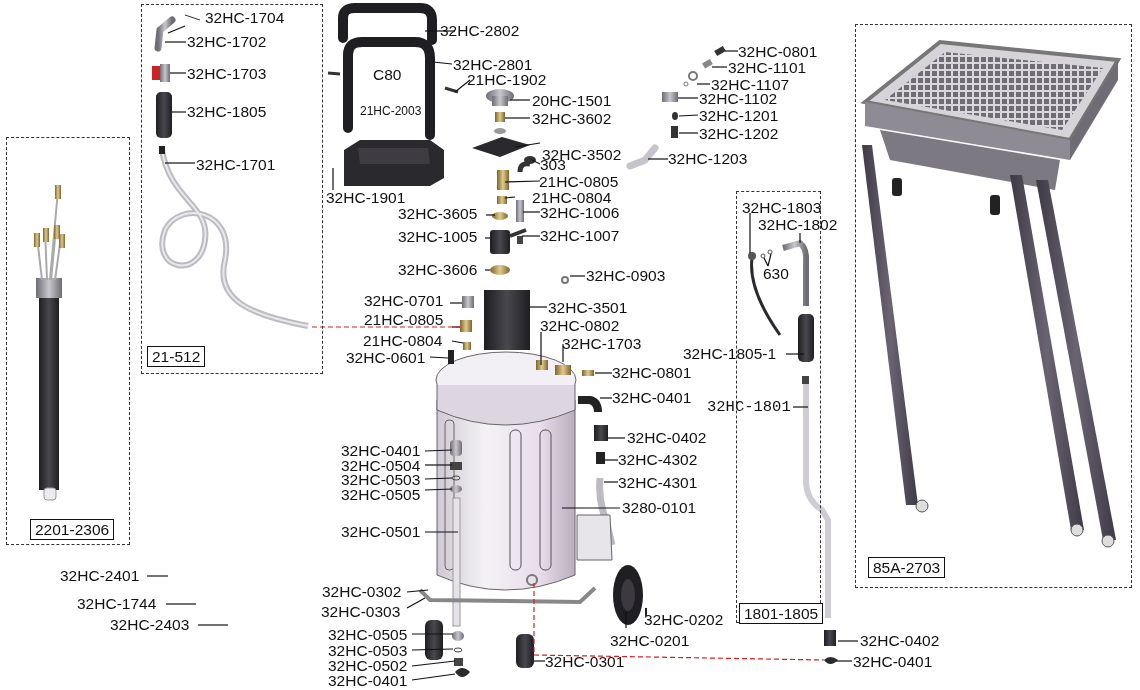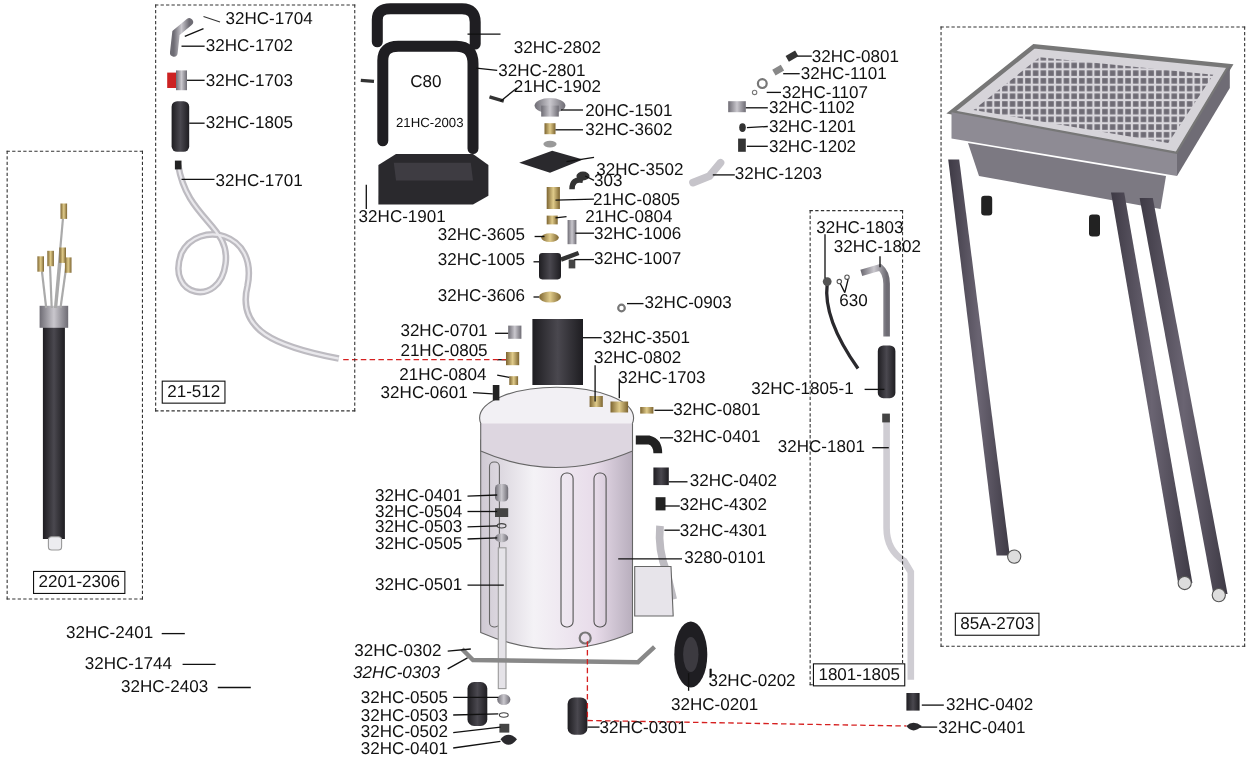--- a/index.html
+++ b/index.html
@@ -263,21 +263,21 @@
 <div class="tag" style="left:147px;top:346px;">21-512</div>
 <div class="tag" style="left:30px;top:519px;">2201-2306</div>
 <div class="tag" style="left:739px;top:603px;">1801-1805</div>
 <div class="tag" style="left:868px;top:557px;">85A-2703</div>
 
 <div class="lbl" style="left:205px;top:10px;">32HC-1704</div>
 <div class="lbl" style="left:187px;top:34px;">32HC-1702</div>
 <div class="lbl" style="left:187px;top:66px;">32HC-1703</div>
 <div class="lbl" style="left:187px;top:104px;">32HC-1805</div>
 <div class="lbl" style="left:196px;top:157px;">32HC-1701</div>
-<div class="lbl" style="left:467px;top:23px;margin-top:13px;">32HC-2802</div>
+<div class="lbl" style="left:440px;top:23px;">32HC-2802</div>
 <div class="lbl" style="left:453px;top:57px;">32HC-2801</div>
 <div class="lbl" style="left:373px;top:67px;">C80</div>
 <div class="lbl" style="left:467px;top:72px;">21HC-1902</div>
 <div class="lbl sm" style="left:360px;top:103px;">21HC-2003</div>
 <div class="lbl" style="left:326px;top:190px;">32HC-1901</div>
 <div class="lbl" style="left:532px;top:93px;">20HC-1501</div>
 <div class="lbl" style="left:532px;top:111px;">32HC-3602</div>
 <div class="lbl" style="left:542px;top:136px;margin-top:11px;">32HC-3502</div>
 <div class="lbl" style="left:540px;top:157px;">303</div>
 <div class="lbl" style="left:539px;top:174px;">21HC-0805</div>
@@ -307,30 +307,30 @@
 <div class="lbl" style="left:627px;top:430px;">32HC-0402</div>
 <div class="lbl" style="left:618px;top:452px;">32HC-4302</div>
 <div class="lbl" style="left:618px;top:475px;">32HC-4301</div>
 <div class="lbl" style="left:622px;top:500px;">3280-0101</div>
 <div class="lbl" style="left:341px;top:443px;">32HC-0401</div>
 <div class="lbl" style="left:341px;top:458px;">32HC-0504</div>
 <div class="lbl" style="left:341px;top:472px;">32HC-0503</div>
 <div class="lbl" style="left:341px;top:487px;">32HC-0505</div>
 <div class="lbl" style="left:341px;top:524px;">32HC-0501</div>
 <div class="lbl" style="left:322px;top:584px;">32HC-0302</div>
-<div class="lbl" style="left:321px;top:604px;font-style:italic;">32HC-0303</div>
+<div class="lbl" style="left:321px;top:604px;">32HC-0303</div>
 <div class="lbl" style="left:328px;top:627px;">32HC-0505</div>
 <div class="lbl" style="left:328px;top:643px;">32HC-0503</div>
 <div class="lbl" style="left:328px;top:658px;">32HC-0502</div>
 <div class="lbl" style="left:328px;top:673px;">32HC-0401</div>
 <div class="lbl" style="left:545px;top:654px;">32HC-0301</div>
 <div class="lbl" style="left:610px;top:633px;">32HC-0201</div>
 <div class="lbl" style="left:644px;top:612px;">32HC-0202</div>
 <div class="lbl" style="left:60px;top:568px;">32HC-2401</div>
 <div class="lbl" style="left:77px;top:596px;">32HC-1744</div>
 <div class="lbl" style="left:110px;top:617px;">32HC-2403</div>
 <div class="lbl" style="left:742px;top:200px;">32HC-1803</div>
 <div class="lbl" style="left:758px;top:217px;">32HC-1802</div>
 <div class="lbl" style="left:763px;top:266px;">630</div>
 <div class="lbl" style="left:683px;top:346px;">32HC-1805-1</div>
-<div class="lbl" style="left:707px;top:399px;">32HC-1801</div>
+<div class="lbl" style="left:707px;top:399px;font-family:Liberation Mono, monospace;">32HC-1801</div>
 <div class="lbl" style="left:860px;top:633px;">32HC-0402</div>
 <div class="lbl" style="left:853px;top:654px;">32HC-0401</div>
 
 </body></html>

